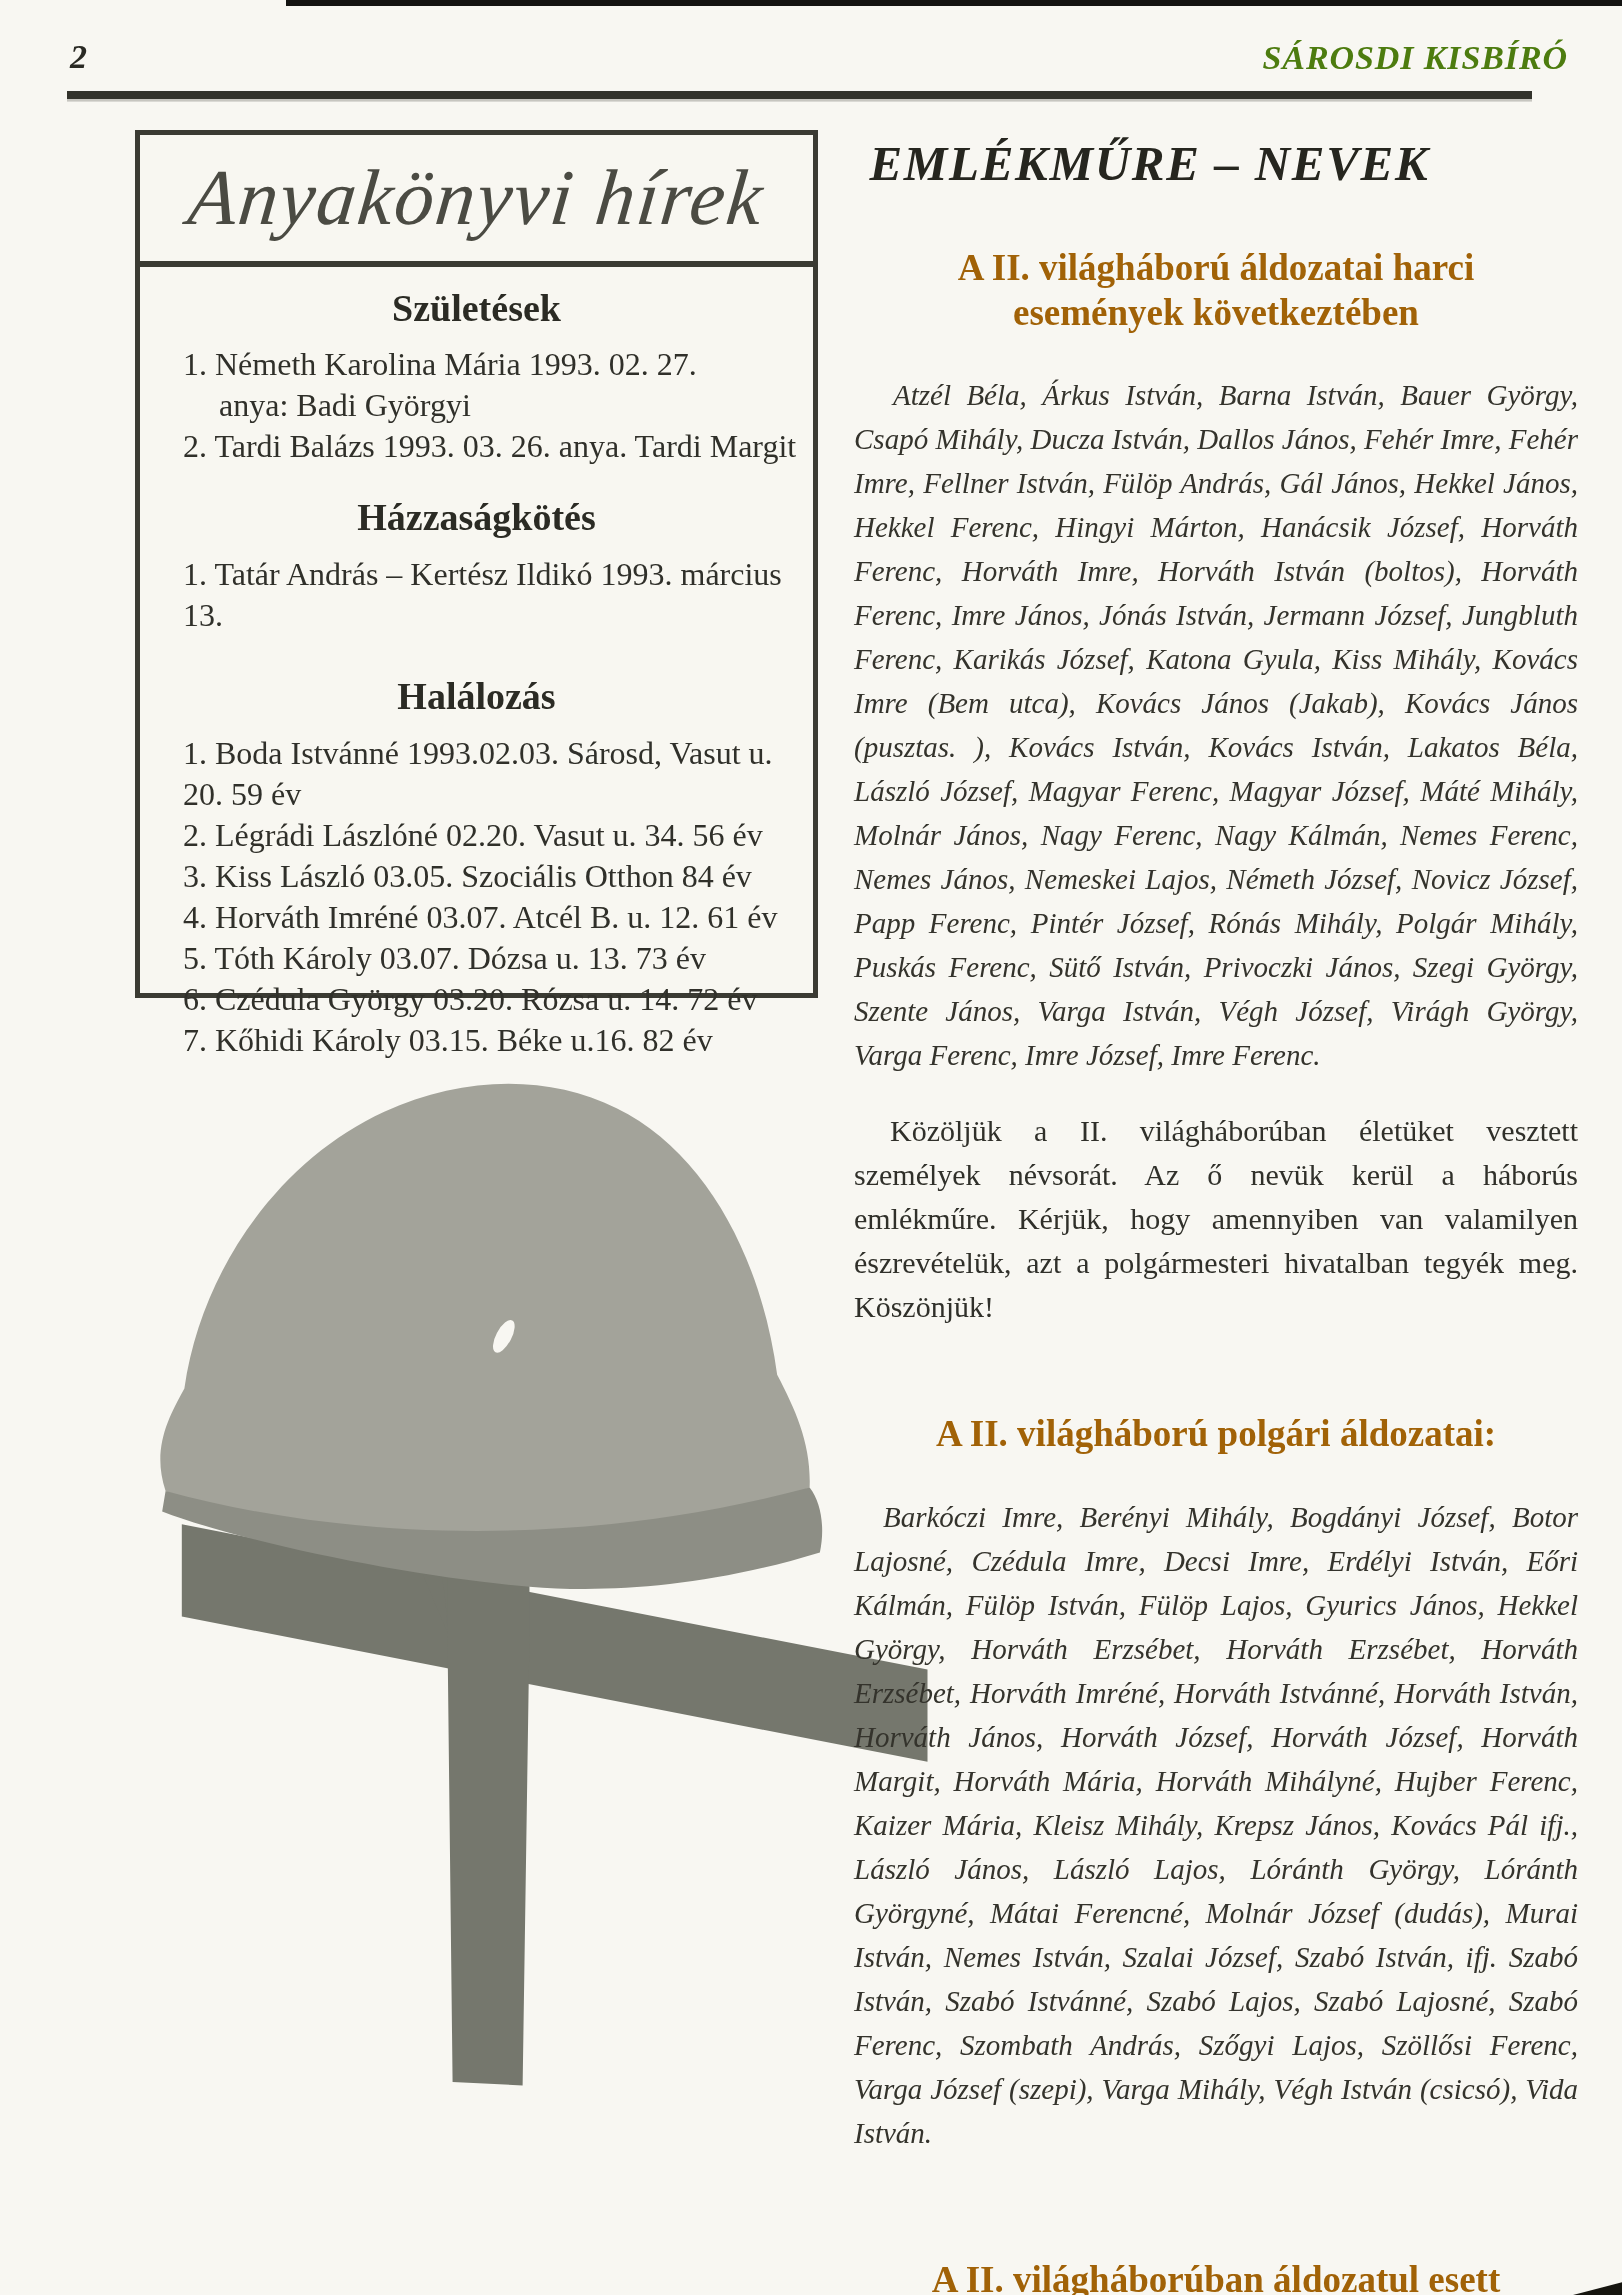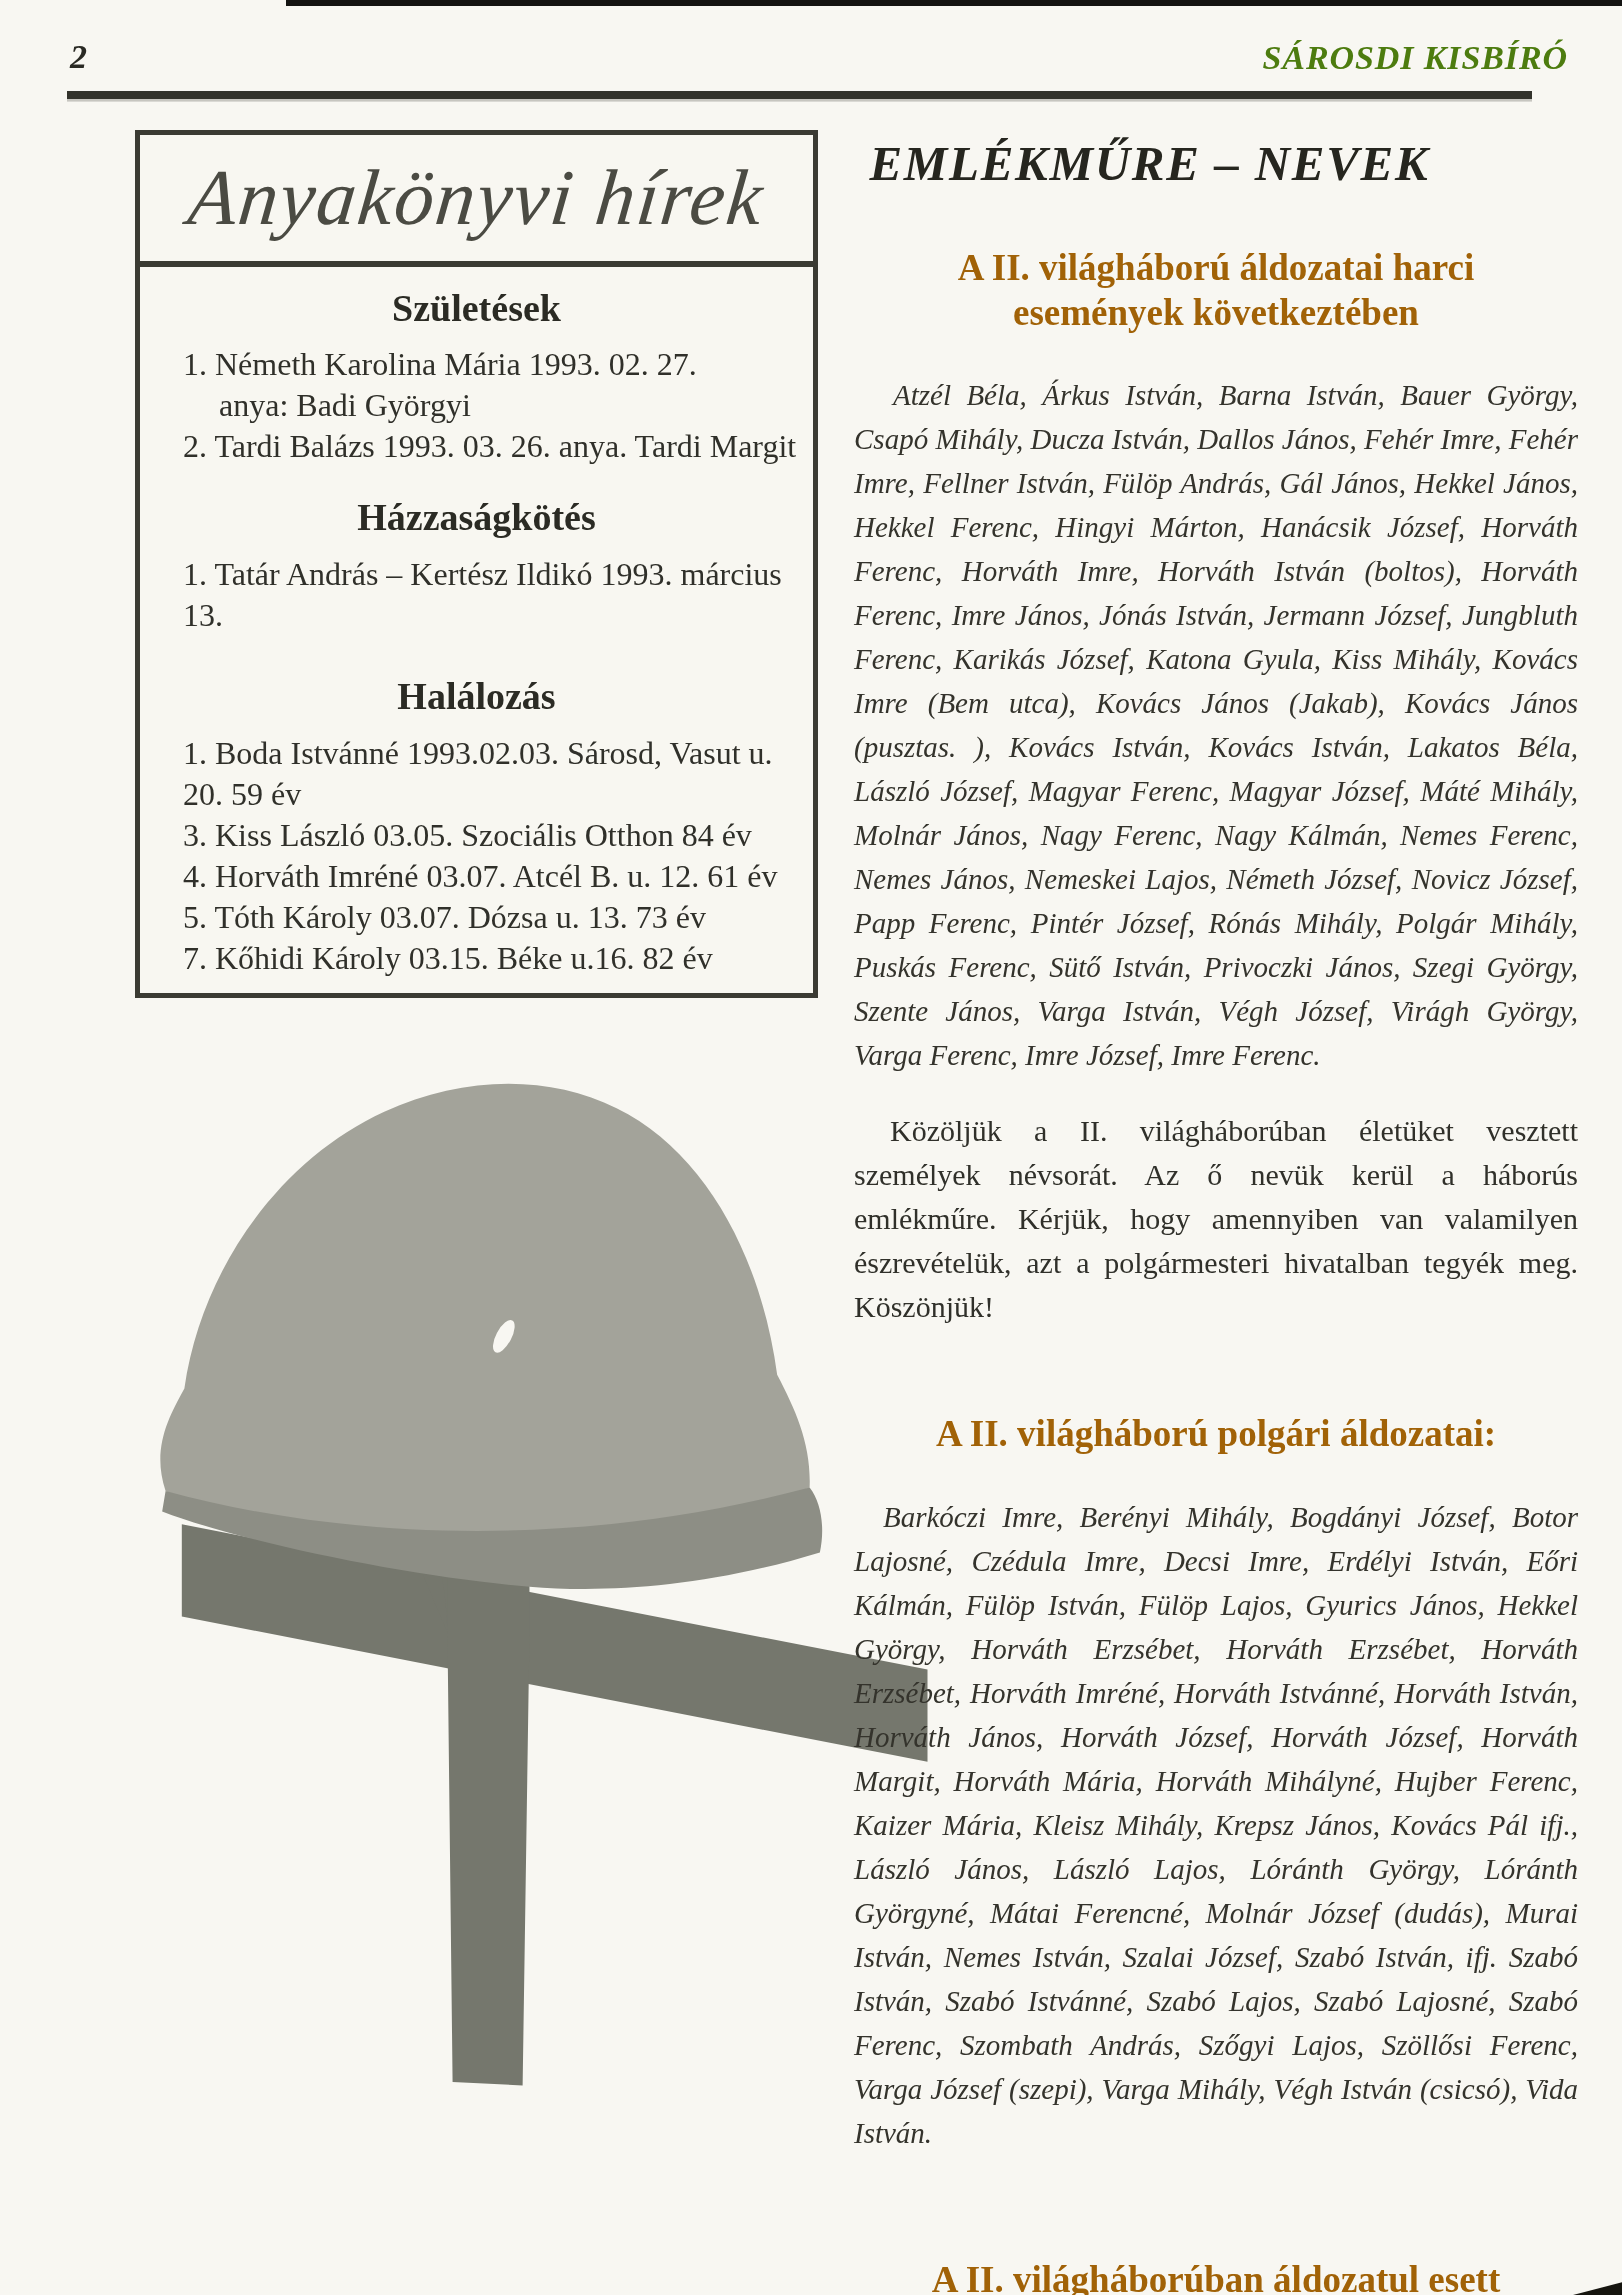--- a/index.html
+++ b/index.html
@@ -59,23 +59,25 @@
     <h2 class="registry-section-heading mt-births">Születések</h2>
     <div class="registry-line">1. Németh Karolina Mária 1993. 02. 27.</div>
     <div class="registry-line indent">anya: Badi Györgyi</div>
     <div class="registry-line">2. Tardi Balázs 1993. 03. 26. anya. Tardi Margit</div>
 
     <h2 class="registry-section-heading mt-marriage">Házzaságkötés</h2>
     <div class="registry-line">1. Tatár András – Kertész Ildikó 1993. március 13.</div>
 
     <h2 class="registry-section-heading mt-deaths">Halálozás</h2>
     <div class="registry-line">1. Boda Istvánné 1993.02.03. Sárosd, Vasut u. 20. 59 év</div>
+    <div class="registry-line">2. Légrádi Lászlóné 02.20. Vasut u. 34. 56 év</div>
     <div class="registry-line">3. Kiss László 03.05. Szociális Otthon 84 év</div>
     <div class="registry-line">4. Horváth Imréné 03.07. Atcél B. u. 12. 61 év</div>
     <div class="registry-line">5. Tóth Károly 03.07. Dózsa u. 13. 73 év</div>
+    <div class="registry-line">6. Czédula György 03.20. Rózsa u. 14. 72 év</div>
     <div class="registry-line">7. Kőhidi Károly 03.15. Béke u.16. 82 év</div>
   </div>
 
   <svg class="illustration" viewBox="0 0 960 1290" xmlns="http://www.w3.org/2000/svg" aria-hidden="true">
 
     <polygon points="63,595 936,765 936,873 63,703" fill="#75776d"></polygon>
 
     <path d="M 305,558 C 356,588 372,646 374,722 L 374,480 L 470,480 L 470,722 L 462,1252 L 380,1248 L 374,722 Z" fill="#75776d"></path>
 
     <path d="M 44,556

